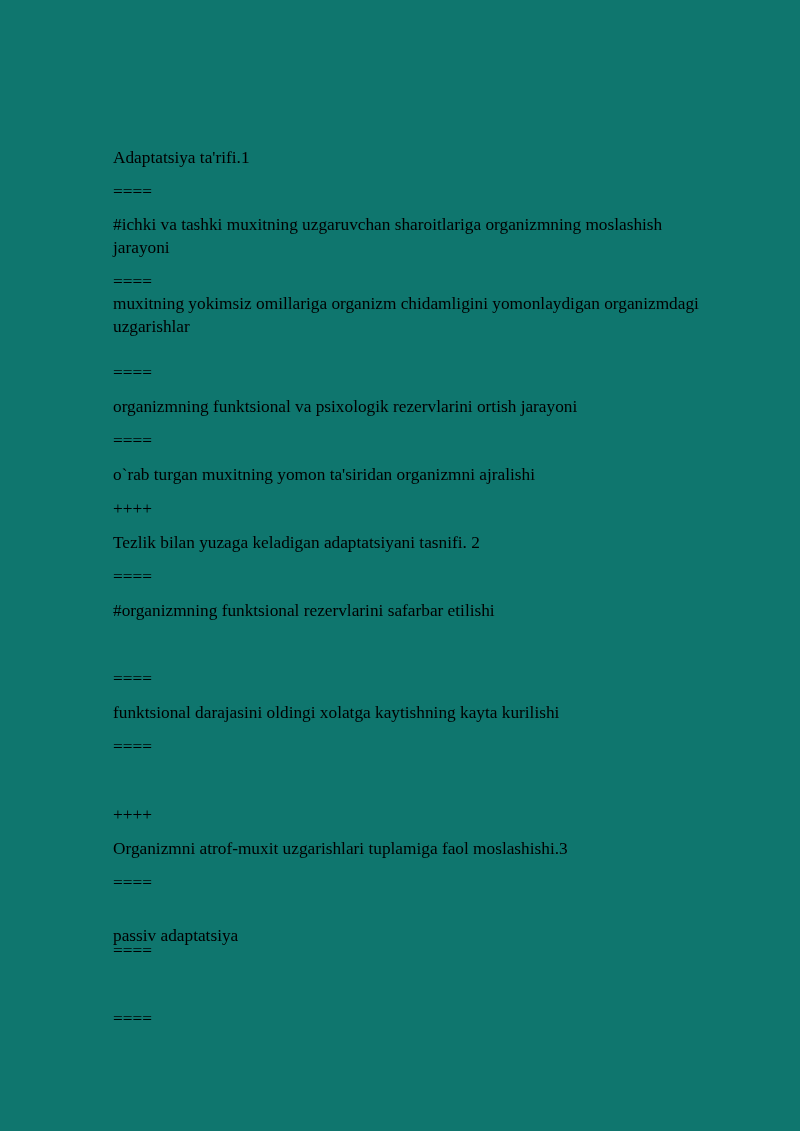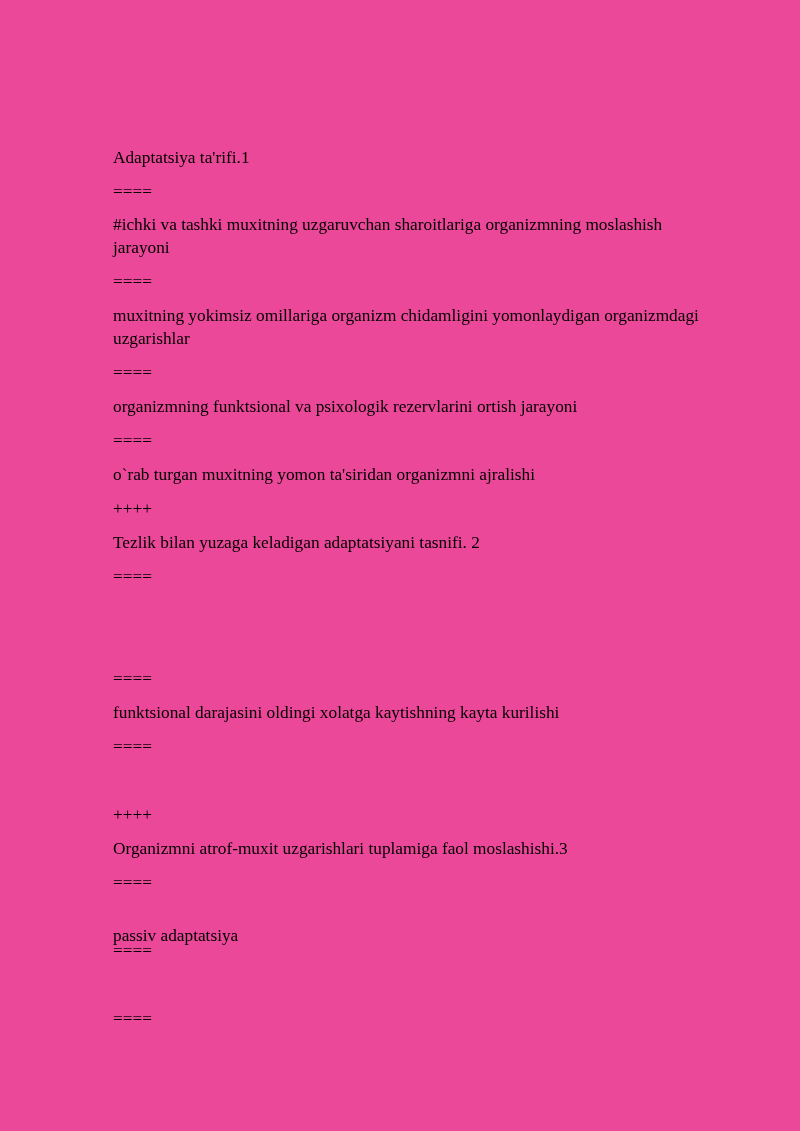--- a/index.html
+++ b/index.html
@@ -13,47 +13,48 @@
       position: relative;
       overflow: hidden;
       font-family: "Liberation Serif", serif;
       color: #000000;
     }
     .page {
       position: absolute;
       left: 0; top: 0;
       width: 800px;
       height: 1131px;
-      background: #ec4899;
+      background: #0f766e;
     }
     .line {
       position: absolute;
       left: 113px;
       width: 610px;
       font-size: 17.3px;
       line-height: 23px;
       white-space: normal;
     }
   </style>
 </head>
 <body>
 
 <div class="page">
   <div class="line" style="top:146px">Adaptatsiya ta'rifi.1</div>
   <div class="line" style="top:180px">====</div>
   <div class="line" style="top:213px">#ichki va tashki muxitning uzgaruvchan sharoitlariga organizmning moslashish jarayoni</div>
   <div class="line" style="top:270px">====</div>
-  <div class="line" style="top:304px">muxitning yokimsiz omillariga organizm chidamligini yomonlaydigan organizmdagi uzgarishlar</div>
+  <div class="line" style="top:292px">muxitning yokimsiz omillariga organizm chidamligini yomonlaydigan organizmdagi uzgarishlar</div>
   <div class="line" style="top:361px">====</div>
   <div class="line" style="top:395px">organizmning funktsional va psixologik rezervlarini ortish jarayoni</div>
   <div class="line" style="top:429px">====</div>
   <div class="line" style="top:463px">o`rab turgan muxitning yomon ta'siridan organizmni ajralishi</div>
   <div class="line" style="top:497px">++++</div>
   <div class="line" style="top:531px">Tezlik bilan yuzaga keladigan adaptatsiyani tasnifi. 2</div>
   <div class="line" style="top:565px">====</div>
+  <div class="line" style="top:599px">#organizmning funktsional rezervlarini safarbar etilishi</div>
   <div class="line" style="top:667px">====</div>
   <div class="line" style="top:701px">funktsional darajasini oldingi xolatga kaytishning kayta kurilishi</div>
   <div class="line" style="top:735px">====</div>
   <div class="line" style="top:803px">++++</div>
   <div class="line" style="top:837px">Organizmni atrof-muxit uzgarishlari tuplamiga faol moslashishi.3</div>
   <div class="line" style="top:871px">====</div>
   <div class="line" style="top:939px">====</div>
   <div class="line" style="top:924px">passiv adaptatsiya</div>
   <div class="line" style="top:1007px">====</div>
 </div>

